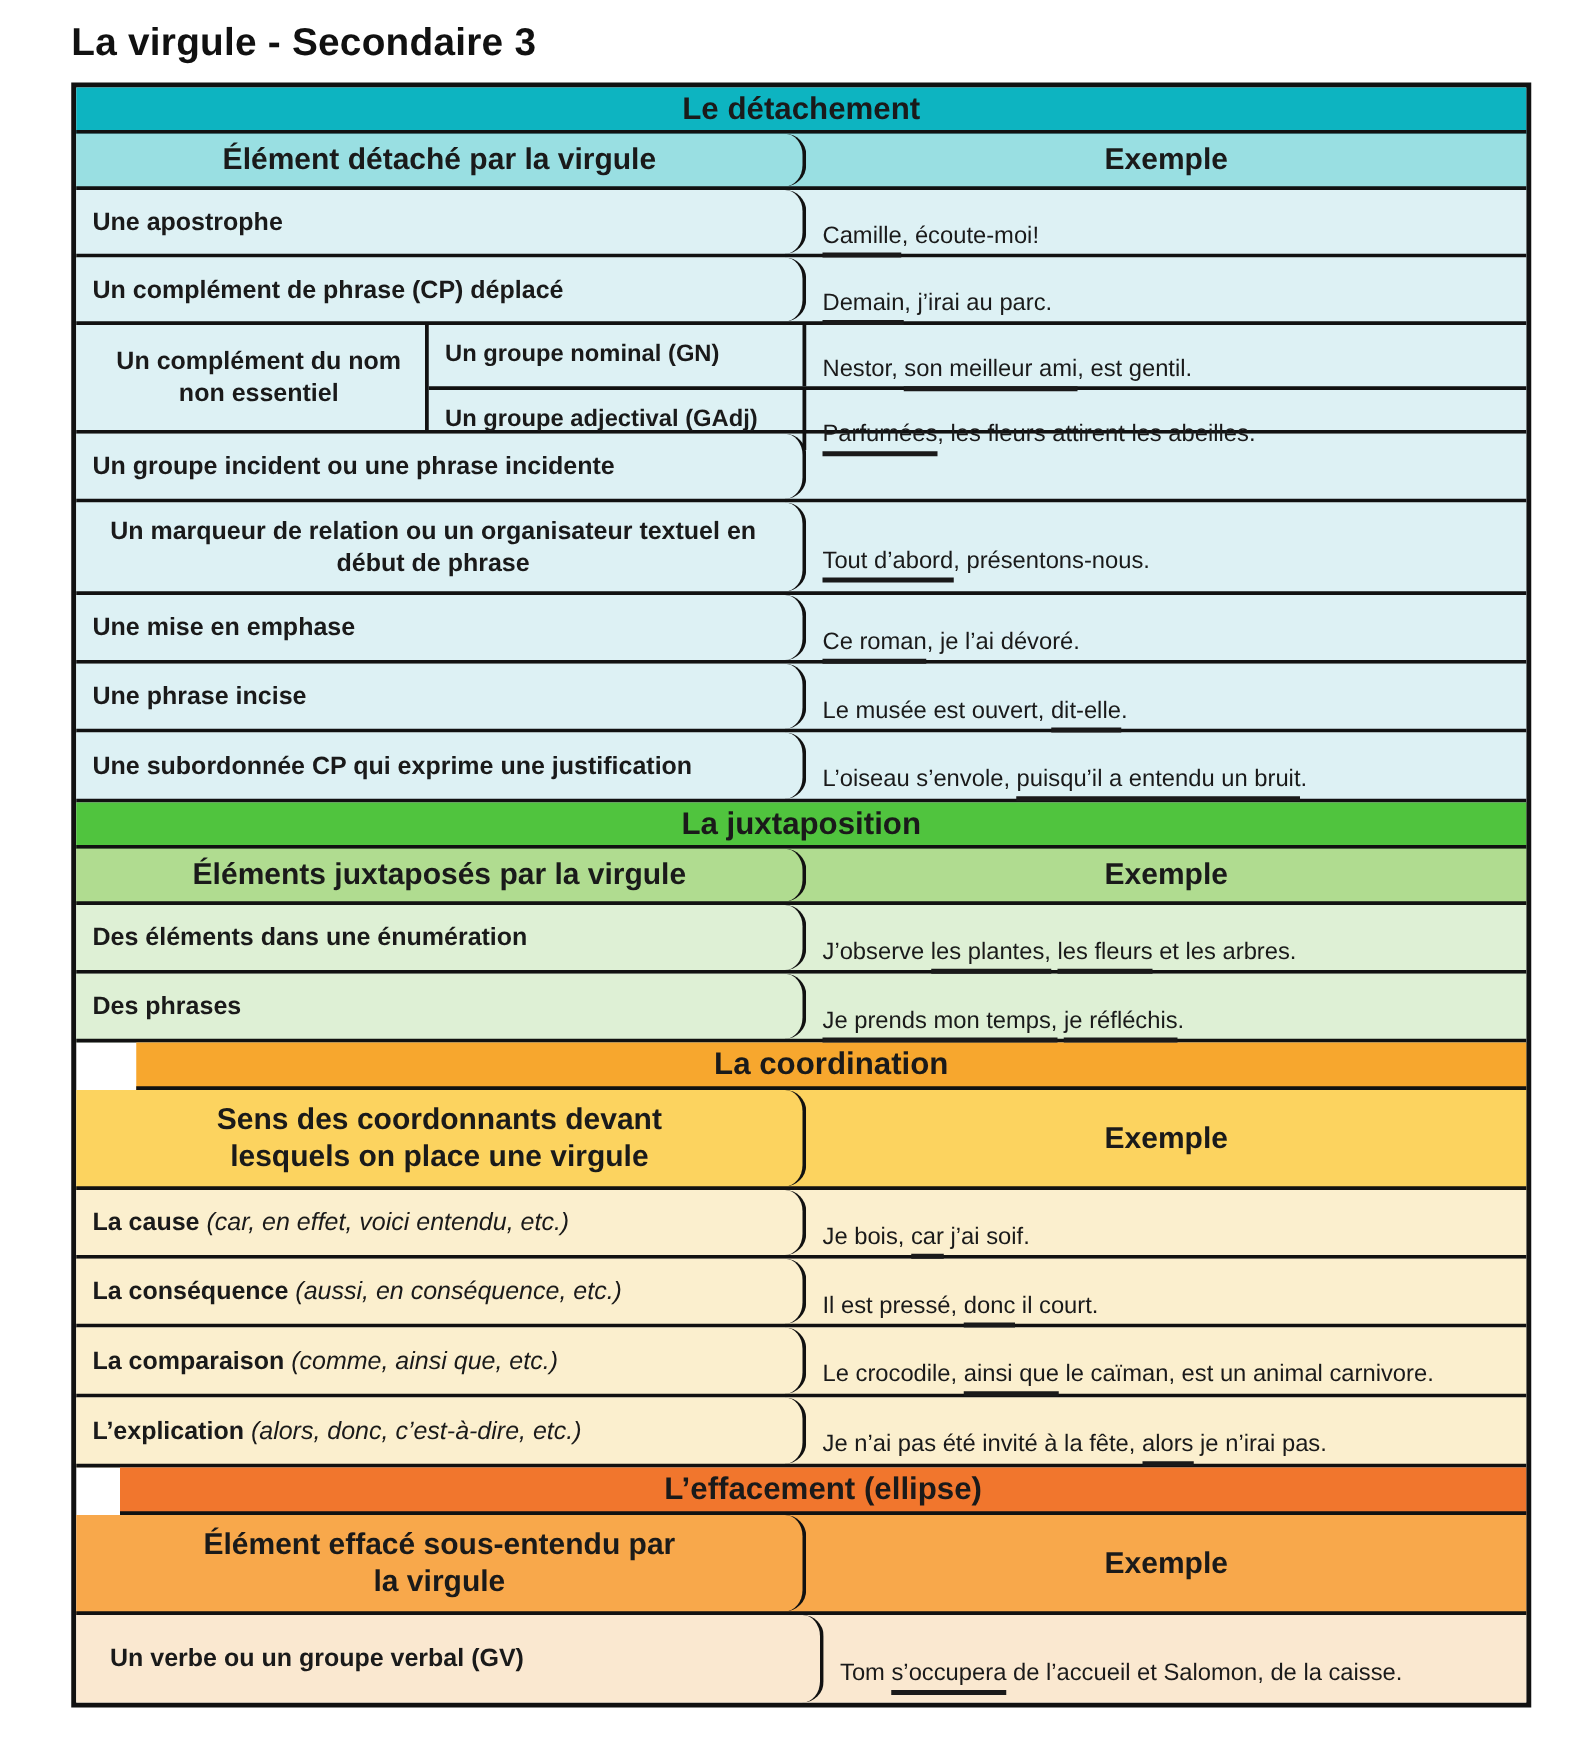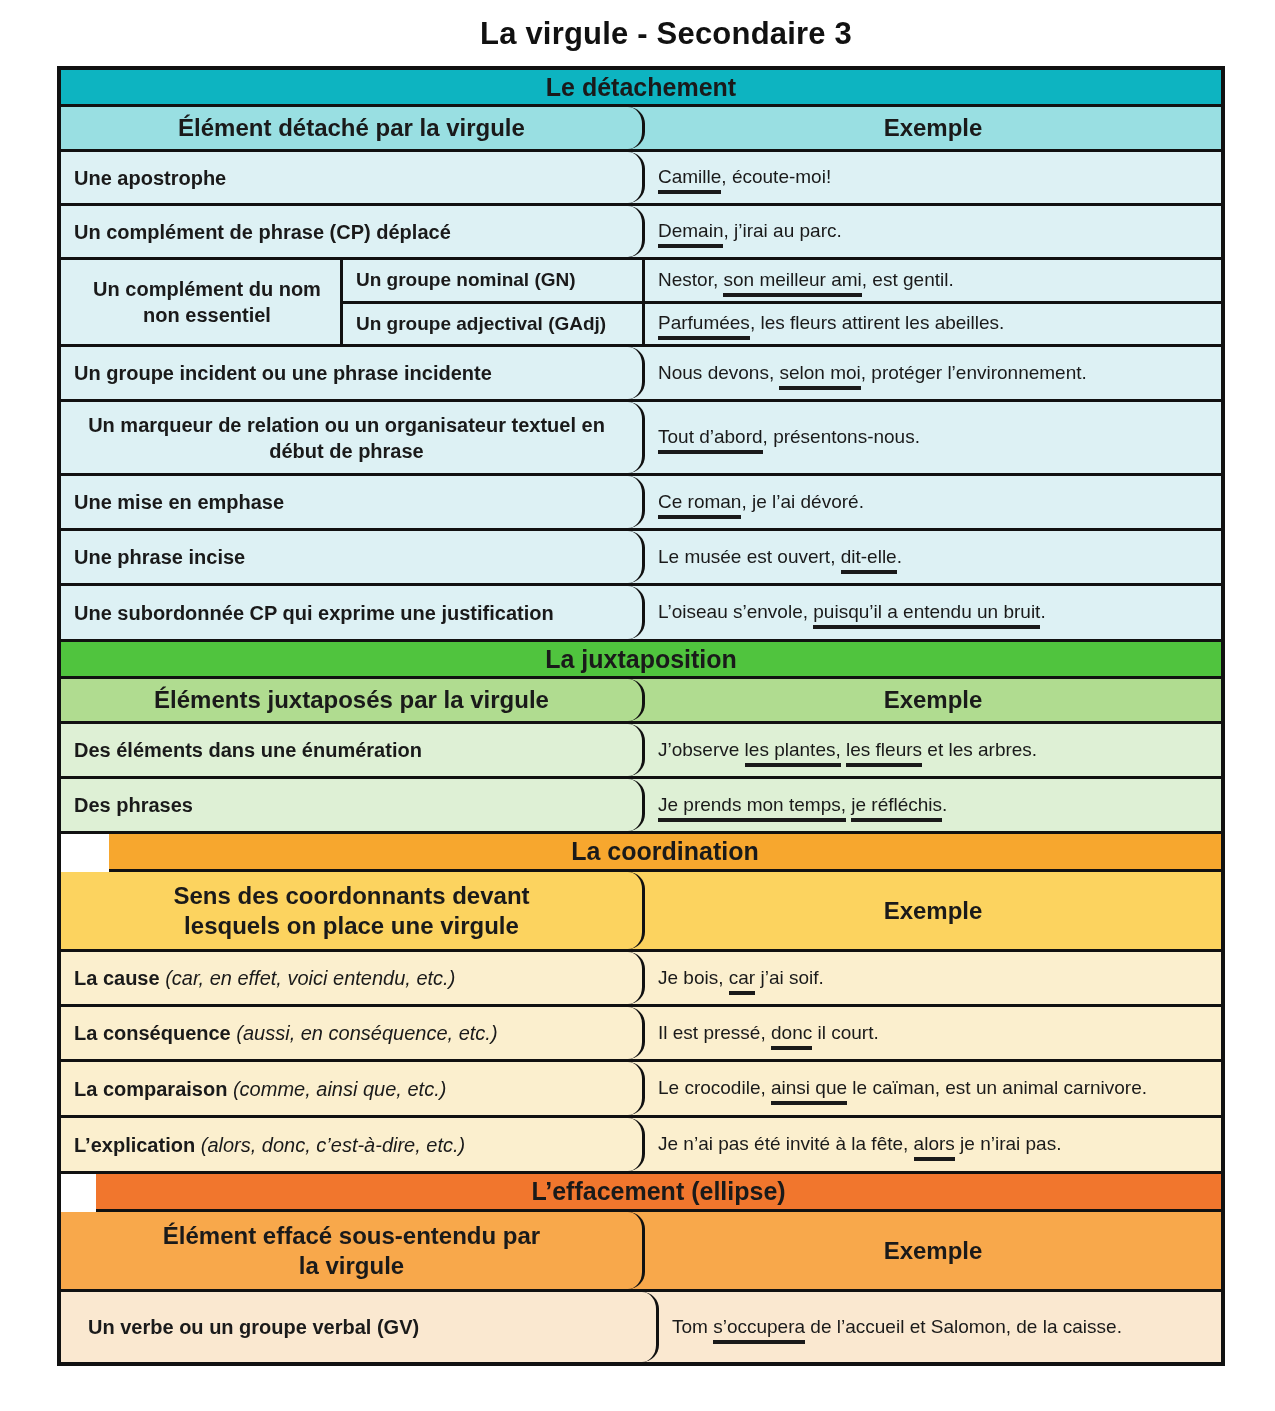--- a/index.html
+++ b/index.html
@@ -10,37 +10,37 @@
     --coordination-header: #f7a72e; --coordination-sub: #fcd35f; --coordination-row: #fbefce;
     --effacement-header: #f1762d; --effacement-sub: #f8a84b; --effacement-row: #fae8d0;
   }
   html, body { background: #ffffff; }
   body {
     width: 1275px; height: 1411px; position: relative;
     font-family: "Liberation Sans", sans-serif; color: var(--text);
   }
   h1 {
     margin: 16px 0 14px 57px; font-size: 31px; font-weight: bold;
-    letter-spacing: 0.2px; color: #111; text-align: center;
+    letter-spacing: 0.2px; color: #111;
   }
   .table { margin-left: 57px; width: 1168px; border: 4px solid var(--border); }
   .sec-header {
     display: flex; align-items: center; justify-content: center;
     font-weight: bold; font-size: 25px; border-bottom: 3px solid var(--border);
   }
   .row { display: flex; border-bottom: 3px solid var(--border); }
   .row.last { border-bottom: none; padding-left: 14px; }
   .cell { display: flex; align-items: center; }
   .label-col { width: 584px; border-right: 3px solid var(--border); padding-left: 13px; border-radius: 17px; }
   .example-col { flex: 1; padding-left: 13px; }
   .center { justify-content: center; padding-left: 0; text-align: center; }
   .subhead-text { font-weight: bold; font-size: 24px; line-height: 1.25; }
   .label { font-weight: bold; font-size: 20px; line-height: 1.3; text-align: center; }
   .label .italic { font-style: italic; font-weight: normal; }
-  .ex { font-size: 19px; line-height: 1.3; white-space: nowrap; }
+  .ex { font-size: 19px; line-height: 1.3; white-space: nowrap; margin-top: 24px; }
   .ex .u { border-bottom: 4px solid var(--text); padding-bottom: 3px; }
   .nest-label { width: 282px; border-right: 3px solid var(--border); padding-left: 13px; }
   .nest-right { flex: 1; display: flex; flex-direction: column; }
   .nest-subrow { display: flex; flex: 1; border-bottom: 3px solid var(--border); }
   .nest-subrow:last-child { border-bottom: none; }
   .nest-sublabel {
     width: 302px; border-right: 3px solid var(--border); padding-left: 13px;
     font-weight: bold; font-size: 19px; white-space: nowrap;
     display: flex; align-items: center;
   }
@@ -115,23 +115,20 @@
           <span class="ex"><span class="u">Parfumées</span><span>, les fleurs attirent les abeilles.</span></span>
         </div>
       </div>
     </div>
   </div>
 
   <div class="row d-r" style="height:55px">
     <div class="cell label-col">
       <span class="label">Un groupe incident ou une phrase incidente</span>
     </div>
-    <div class="cell example-col">
-      <span class="ex"><span>Nous devons, </span><span class="u">selon moi</span><span>, protéger l’environnement.</span></span>
-    </div>
   </div>
 
   <div class="row d-r" style="height:74px">
     <div class="cell label-col">
       <span class="label" style="max-width:545px">Un marqueur de relation ou un organisateur textuel en début de phrase</span>
     </div>
     <div class="cell example-col">
       <span class="ex"><span class="u">Tout d’abord</span><span>, présentons-nous.</span></span>
     </div>
   </div>

